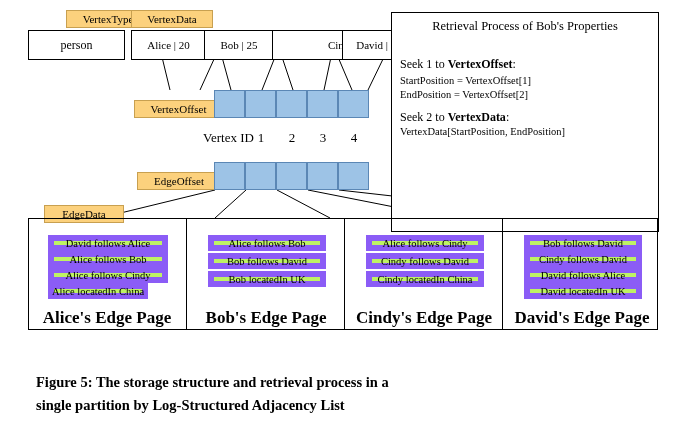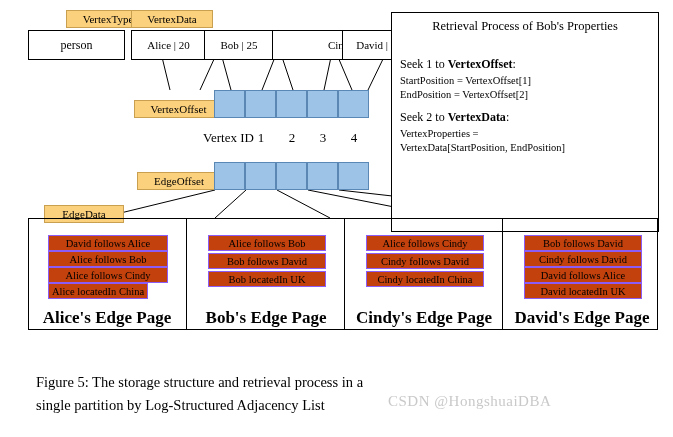--- a/index.html
+++ b/index.html
@@ -68,42 +68,42 @@
   }
   .mono {
     font-family: Liberation Serif, serif;
     font-size: 10.5px;
     line-height: 1.35;
   }
   .bold { font-weight: bold; }
 
   .edgerow {
     box-sizing: border-box;
-    border: 1px solid #8b5cf6;
-    background: #c2410c;
+    border: 6px solid #8b5cf6;
+    background: #bef264;
     font-size: 10.5px;
     text-align: center;
     display: flex;
     align-items: center;
     justify-content: center;
     white-space: nowrap;
   }
   .pagelabel {
     font-size: 17px;
     text-align: center;
     white-space: nowrap;
     font-weight: bold;
   }
   .vidlabel {
     font-size: 13px;
     white-space: nowrap;
   }
   .caption {
     font-size: 14.5px;
-    font-weight: normal;
+    font-weight: bold;
     line-height: 1.45;
     text-align: left;
   }
   .watermark {
     font-size: 15px;
     color: #c9c9c9;
     white-space: nowrap;
     letter-spacing: 0.5px;
   }
   svg.lines { position: absolute; left:0; top:0; width:673px; height:437px; pointer-events:none; }
@@ -145,21 +145,20 @@
   <div class="abs retr" style="left:391px; top:12px; width:268px; height:220px;">
     <div class="t1">Retrieval Process of Bob's Properties</div>
     <div class="t2">
       <span>Seek 1 to </span><span class="bold">VertexOffset</span><span>:</span>
     </div>
     <div class="mono" style="margin-top:2px;">StartPosition = VertexOffset[1]</div>
     <div class="mono">EndPosition = VertexOffset[2]</div>
     <div class="t2" style="margin-top:8px;">
       <span>Seek 2 to </span><span class="bold">VertexData</span><span>:</span>
     </div>
-    <div class="mono" style="margin-top:2px;">VertexProperties =</div>
     <div class="mono">VertexData[StartPosition, EndPosition]</div>
   </div>
 
   <div class="abs tag" style="left:134px; top:100px; width:75px;">VertexOffset</div>
 
   <div class="abs bluecell" style="left:214px; top:90px; width:31px; height:28px;"></div>
   <div class="abs bluecell" style="left:245px; top:90px; width:31px; height:28px;"></div>
   <div class="abs bluecell" style="left:276px; top:90px; width:31px; height:28px;"></div>
   <div class="abs bluecell" style="left:307px; top:90px; width:31px; height:28px;"></div>
   <div class="abs bluecell" style="left:338px; top:90px; width:31px; height:28px;"></div>
@@ -204,15 +203,14 @@
 
   <div class="abs edgerow" style="left:524px; top:235px; width:118px; height:16px;">Bob follows David</div>
   <div class="abs edgerow" style="left:524px; top:251px; width:118px; height:16px;">Cindy follows David</div>
   <div class="abs edgerow" style="left:524px; top:267px; width:118px; height:16px;">David follows Alice</div>
   <div class="abs edgerow" style="left:524px; top:283px; width:118px; height:16px;">David locatedIn UK</div>
   <div class="abs pagelabel" style="left:503px; top:308px; width:158px;">David's Edge Page</div>
 
   <div class="abs caption" style="left:36px; top:372px; width:610px;">Figure 5: The storage structure and retrieval process in a</div>
   <div class="abs caption" style="left:36px; top:395px; width:610px;">single partition by Log-Structured Adjacency List</div>
 
-  <div class="abs watermark" style="left:388px; top:393px;">CSDN @HongshuaiDBA</div>
 
 </div>
 
 </body></html>

